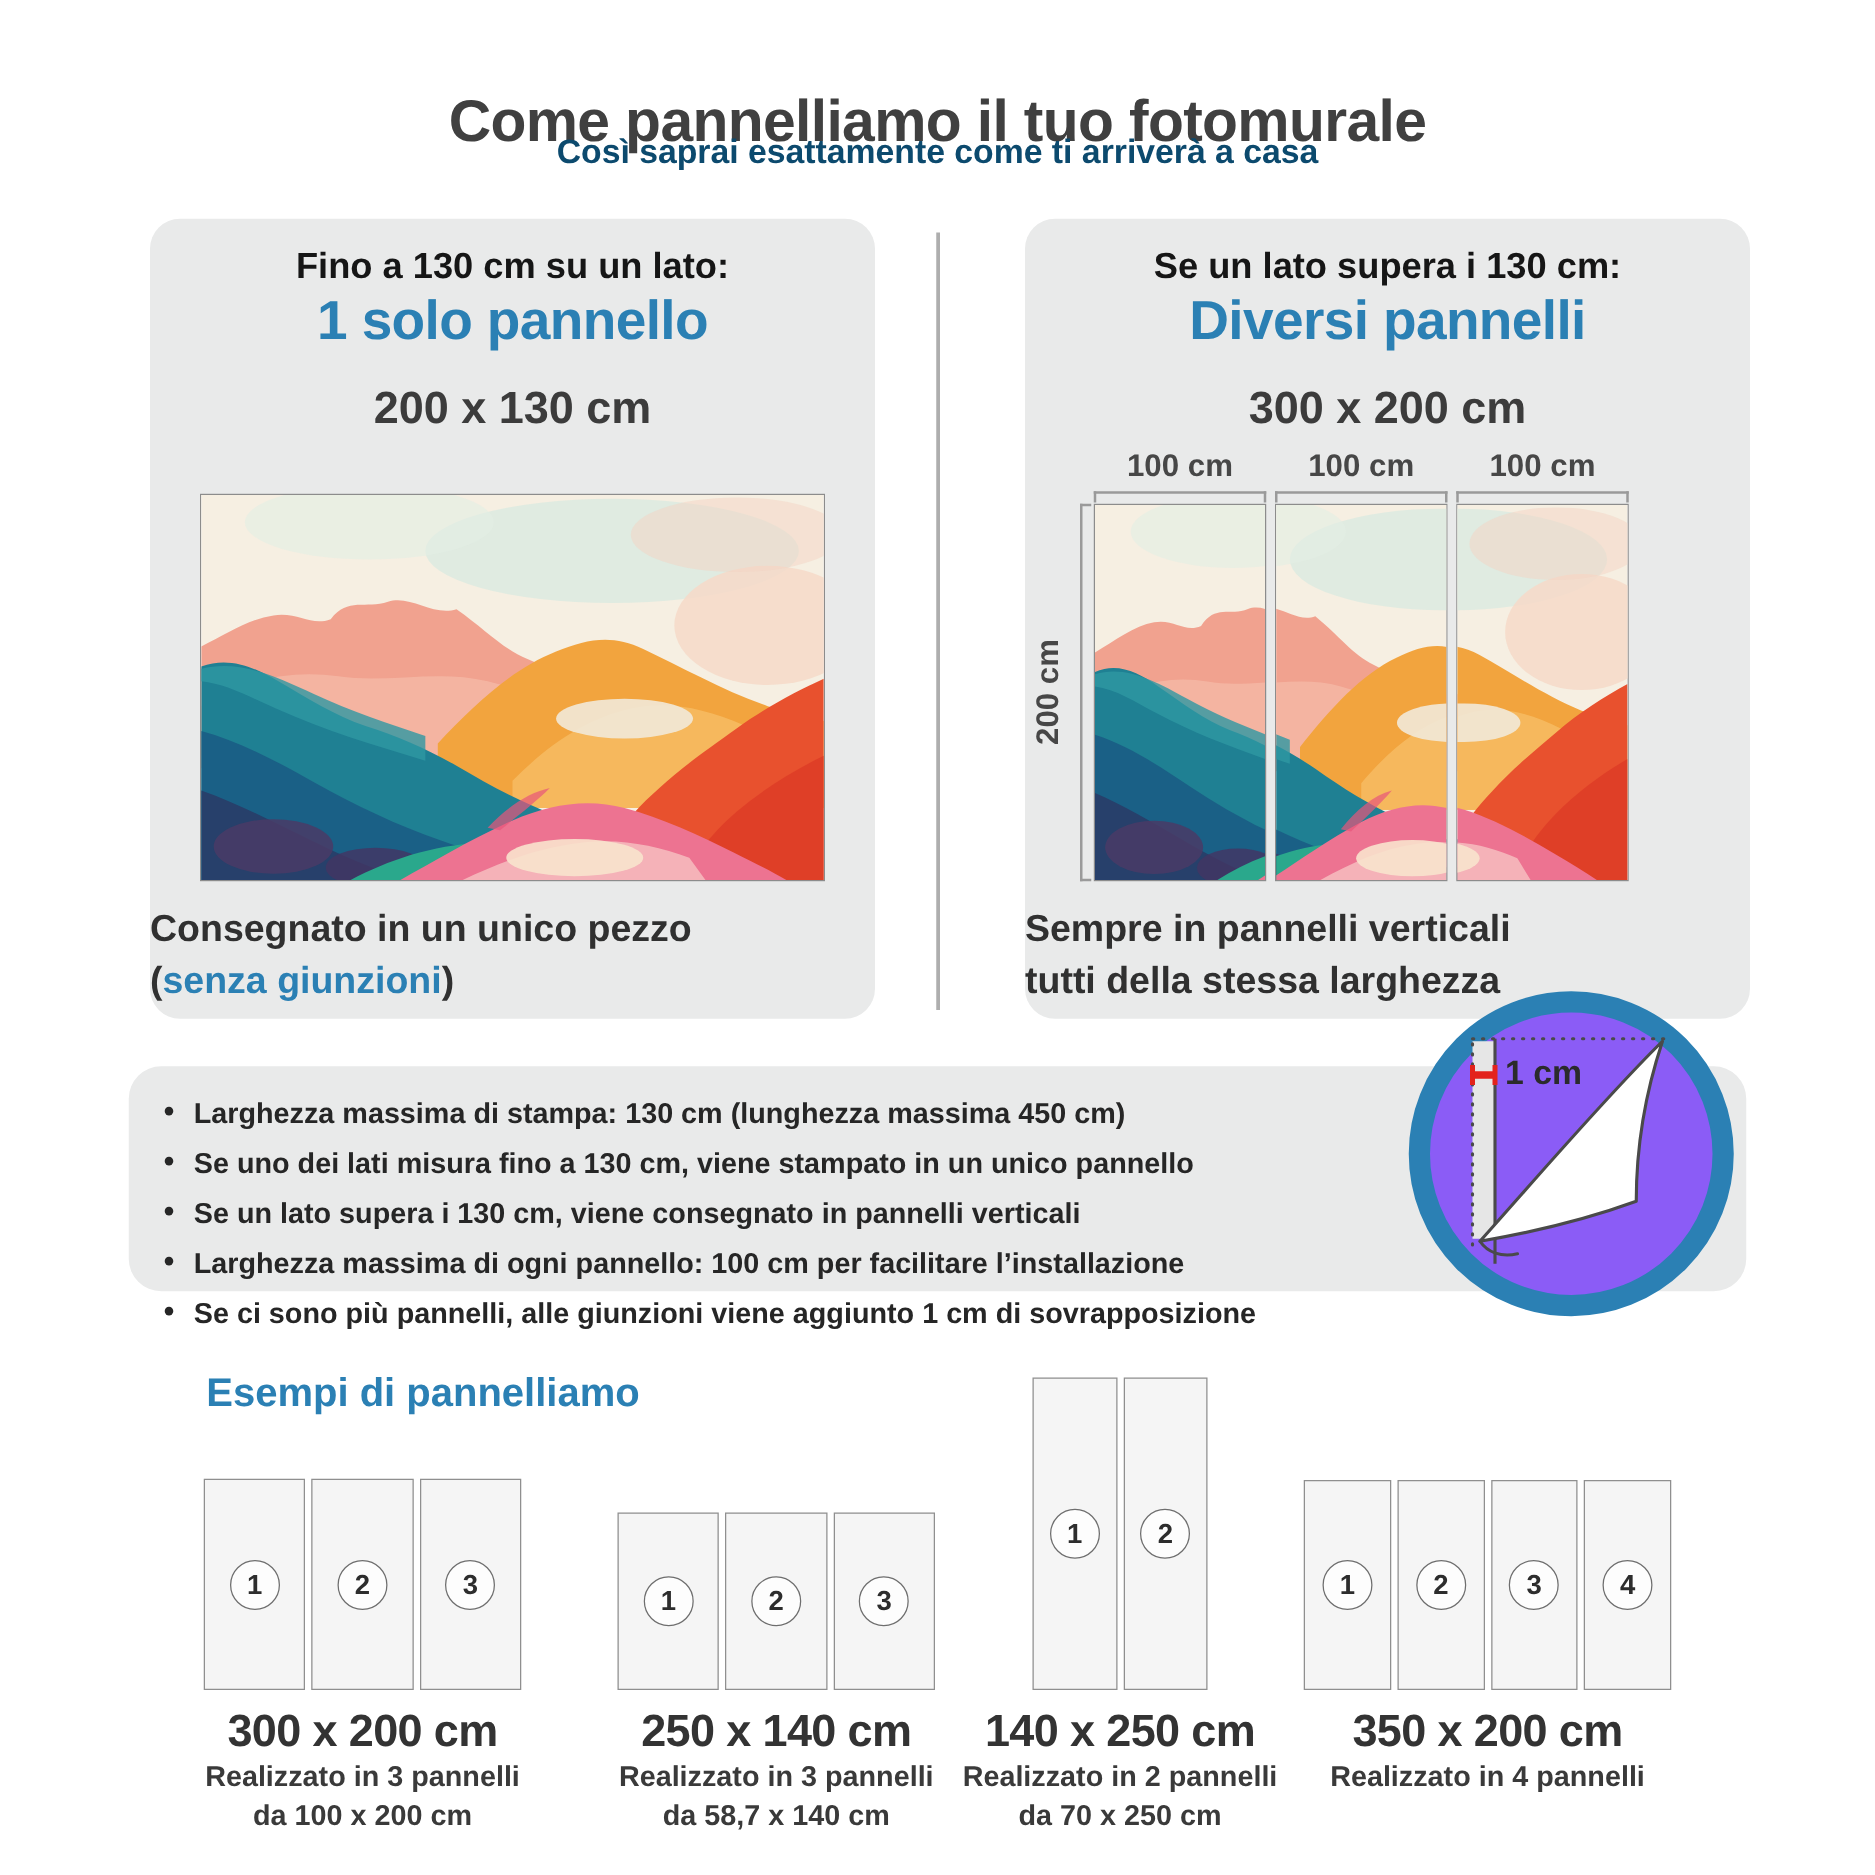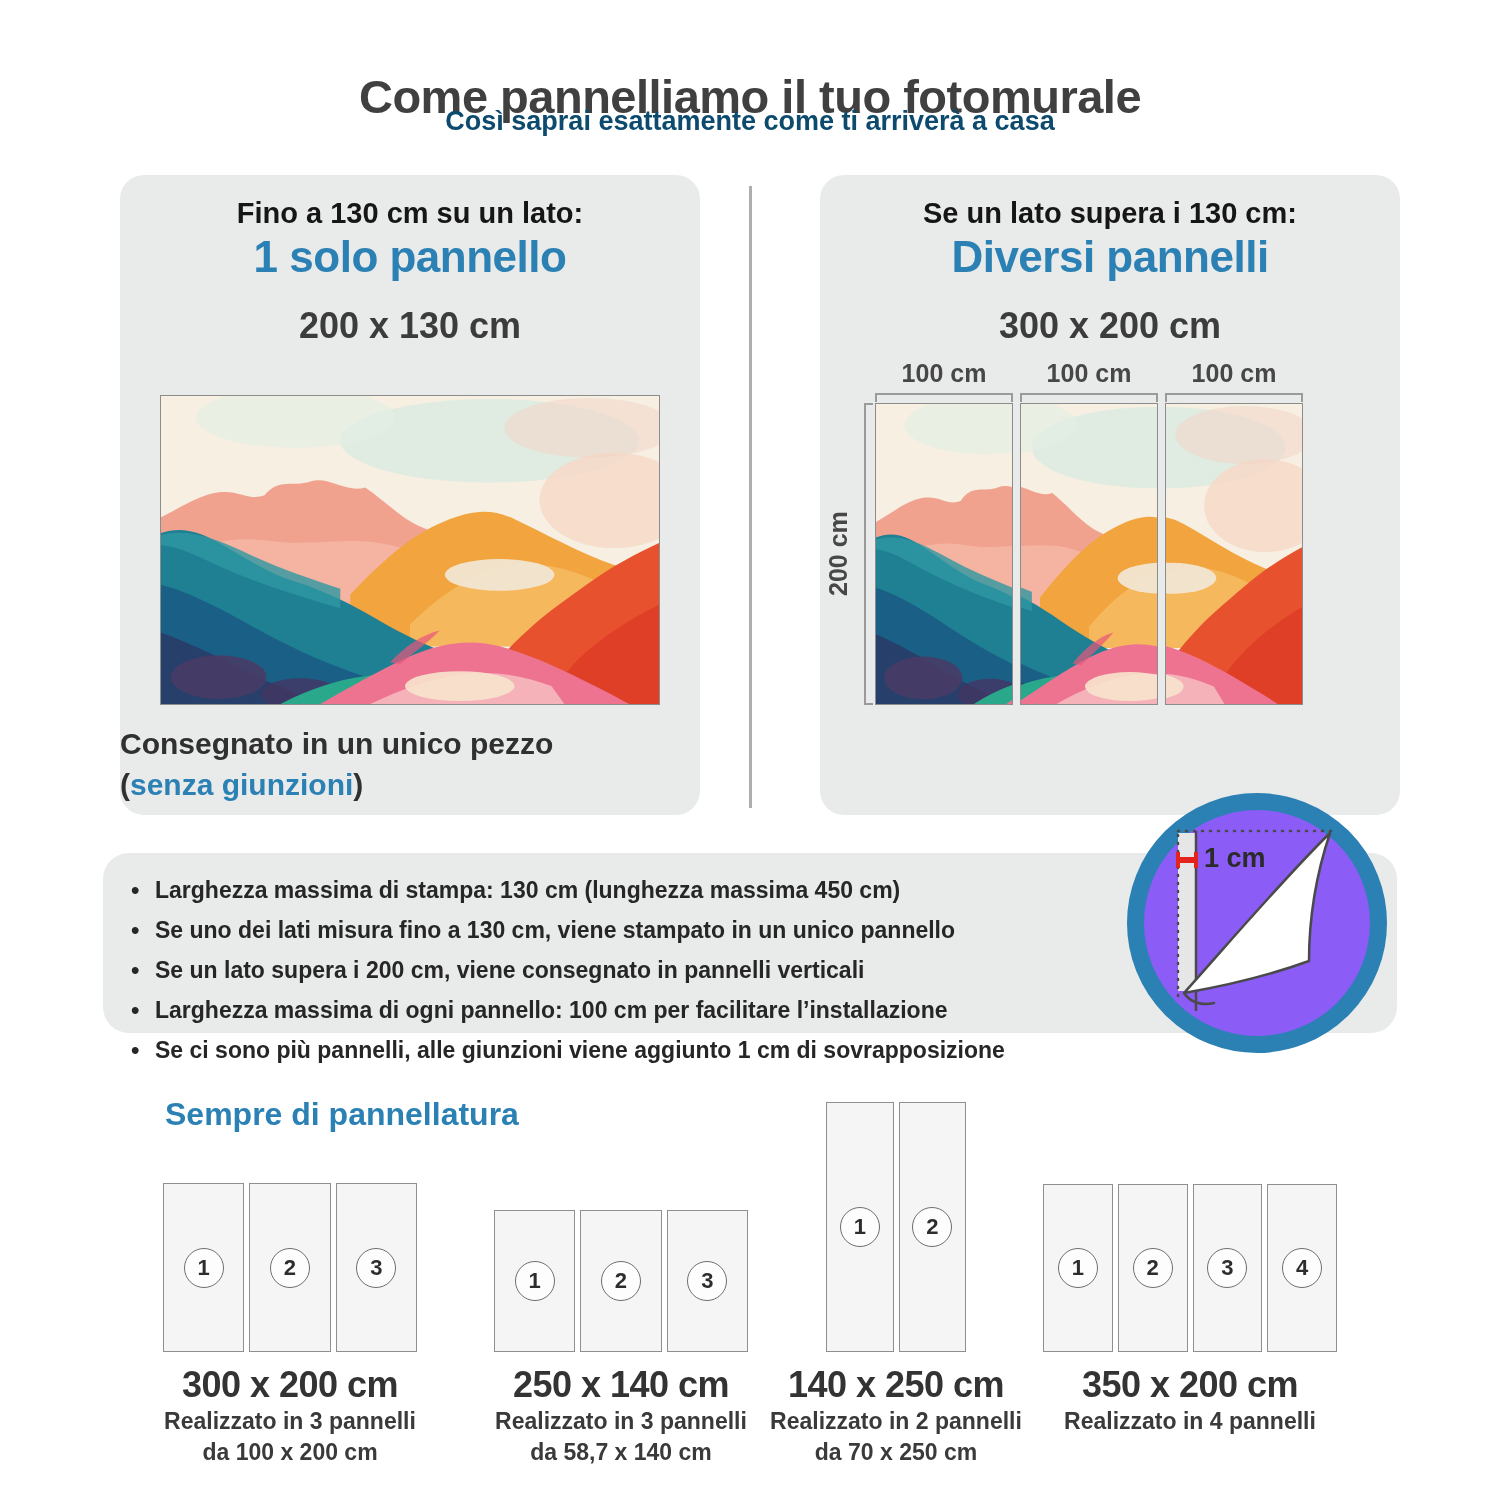--- a/index.html
+++ b/index.html
@@ -151,27 +151,31 @@
             <use href="#artwork"></use>
           </svg>
       </div>
       <div class="slice">
         <svg viewBox="333.3 0 166.7 310" preserveAspectRatio="none">
             <use href="#artwork"></use>
           </svg>
       </div>
     </div>
 
+    <div class="caption">
+      <span>Sempre in pannelli verticali</span><br>
+      <span>tutti della stessa larghezza</span>
+    </div>
   </section>
 
   <section class="notes-box">
     <ul>
         <li>Larghezza massima di stampa: 130 cm (lunghezza massima 450 cm)</li>
         <li>Se uno dei lati misura fino a 130 cm, viene stampato in un unico pannello</li>
-        <li>Se un lato supera i 200 cm, viene consegnato in pannelli verticali</li>
+        <li>Se un lato supera i 130 cm, viene consegnato in pannelli verticali</li>
         <li>Larghezza massima di ogni pannello: 100 cm per facilitare l’installazione</li>
         <li>Se ci sono più pannelli, alle giunzioni viene aggiunto 1 cm di sovrapposizione</li>
       </ul>
   </section>
 
   <div class="overlap-icon">
     <div class="icon-art">
       <svg viewBox="0 0 260 260">
         <rect x="51" y="40" width="18" height="158" fill="#e6e6e6"></rect>
         <line x1="51" y1="38" x2="205" y2="38" stroke="#4a4a4a" stroke-width="2.5" stroke-dasharray="1 7" stroke-linecap="round"></line>
@@ -180,21 +184,21 @@
         <path d="M203,40 C187,88 182,130 182,168 C138,184 92,194 57,200 C100,152 158,84 203,40 Z" fill="#ffffff" stroke="#4a4a4a" stroke-width="2.5" stroke-linejoin="round"></path>
         <path d="M57,200 C63,209 74,213 87,210" fill="none" stroke="#4a4a4a" stroke-width="2.5" stroke-linecap="round"></path>
         <line x1="51" y1="67" x2="69" y2="67" stroke="#e3231c" stroke-width="6"></line>
         <line x1="51" y1="59" x2="51" y2="75" stroke="#e3231c" stroke-width="4"></line>
         <line x1="69" y1="59" x2="69" y2="75" stroke="#e3231c" stroke-width="4"></line>
       </svg>
       <span class="overlap-label">1 cm</span>
     </div>
   </div>
 
-  <div class="examples-heading">Sempre di pannellatura</div>
+  <div class="examples-heading">Esempi di pannelliamo</div>
   <div>
       <div class="ex-col" style="left: 125px;">
         <div class="ex-diagram">
           <div class="ex-panel" style="width: 81.3333px; height: 169px;">
             <div class="num-circle">1</div>
           </div>
           <div class="ex-panel" style="width: 81.3333px; height: 169px;">
             <div class="num-circle">2</div>
           </div>
           <div class="ex-panel" style="width: 81.3333px; height: 169px;">

